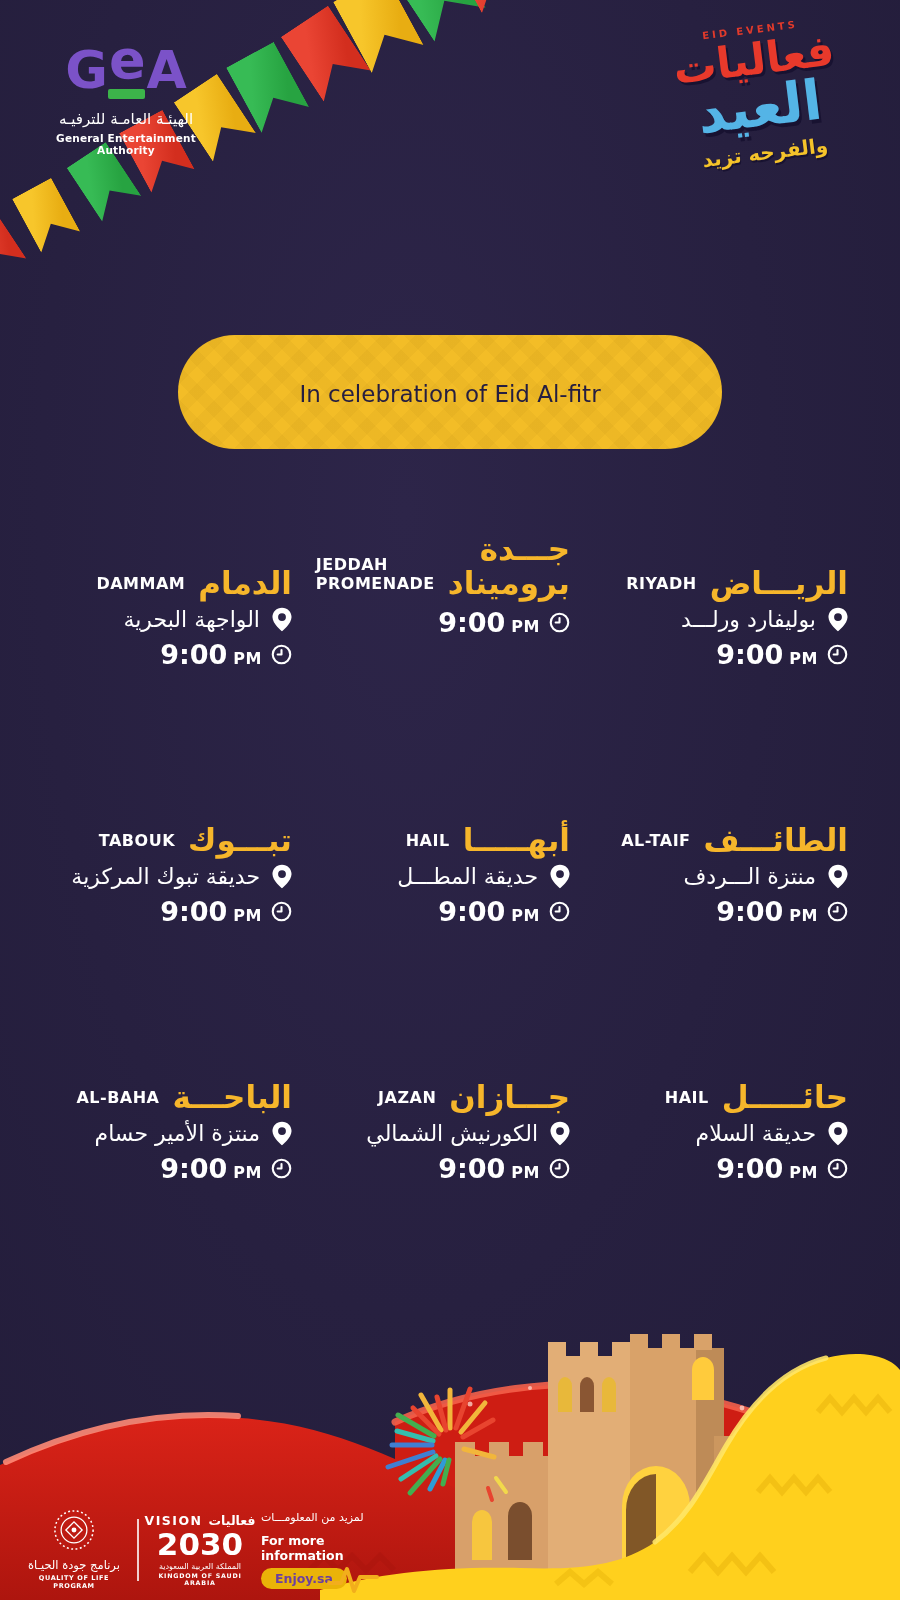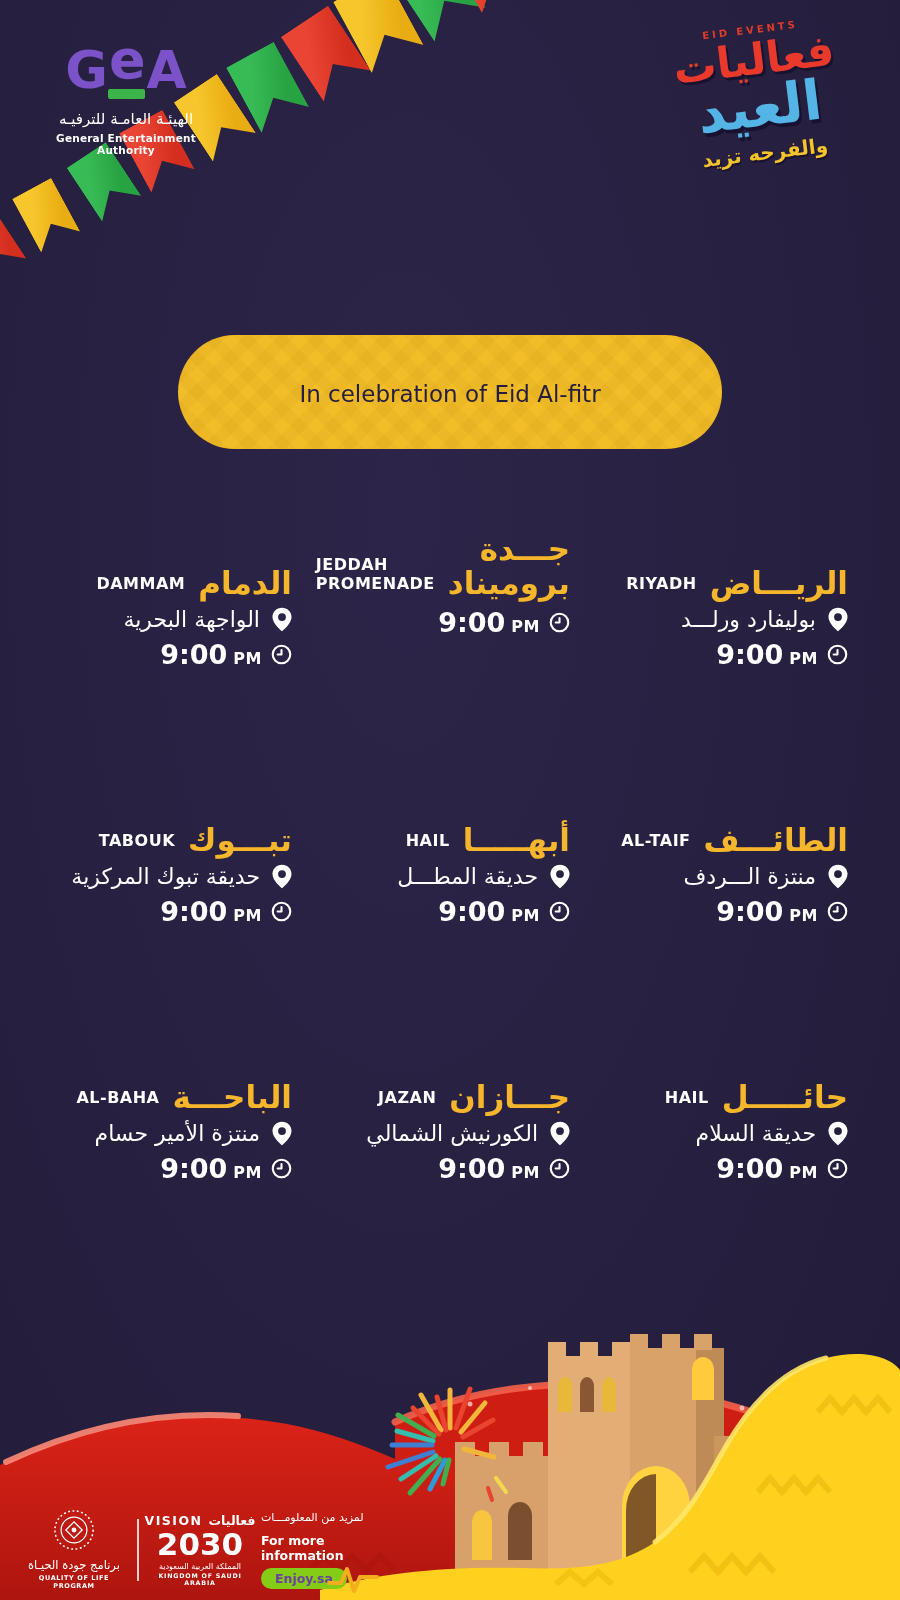--- a/index.html
+++ b/index.html
@@ -80,21 +80,21 @@
   .fdiv { width:2px; height:62px; background:rgba(255,255,255,0.8); }
   .vision { text-align:center; width:92px; }
   .vision-row { display:flex; justify-content:center; align-items:center; gap:6px; font-size:12.5px; font-weight:bold; letter-spacing:1.5px; }
   .vision-year { font-size:31px; font-weight:bold; line-height:1; margin-top:1px; }
   .v-ar { font-size:8px; margin-top:2px; }
   .v-en { font-size:6.3px; letter-spacing:0.8px; margin-top:1px; font-weight:bold; }
   .info { text-align:left; width:118px; }
   .info-ar { font-size:11px; }
   .info-en { font-size:12.5px; font-weight:bold; margin-top:9px; }
   .enjoy-wrap { position:relative; display:inline-block; margin-top:5px; }
-  .enjoy { background:#84cc16; color:#6b3fa0; font-weight:bold; font-size:12.5px; padding:3px 14px; border-radius:12px; display:inline-block; }
+  .enjoy { background:#eab308; color:#6b3fa0; font-weight:bold; font-size:12.5px; padding:3px 14px; border-radius:12px; display:inline-block; }
   .pulse { position:absolute; right:-32px; top:-5px; }
 </style>
 </head>
 <body>
 
 <div class="bunting" id="bunting">
     <div class="flag red" style="transform: scale(0.78) rotate(-2deg);"></div>
     <div class="flag yellow" style="transform: scale(0.825) rotate(3deg);"></div>
     <div class="flag green" style="transform: scale(0.87) rotate(-2deg);"></div>
     <div class="flag red" style="transform: scale(0.915) rotate(3deg);"></div>

